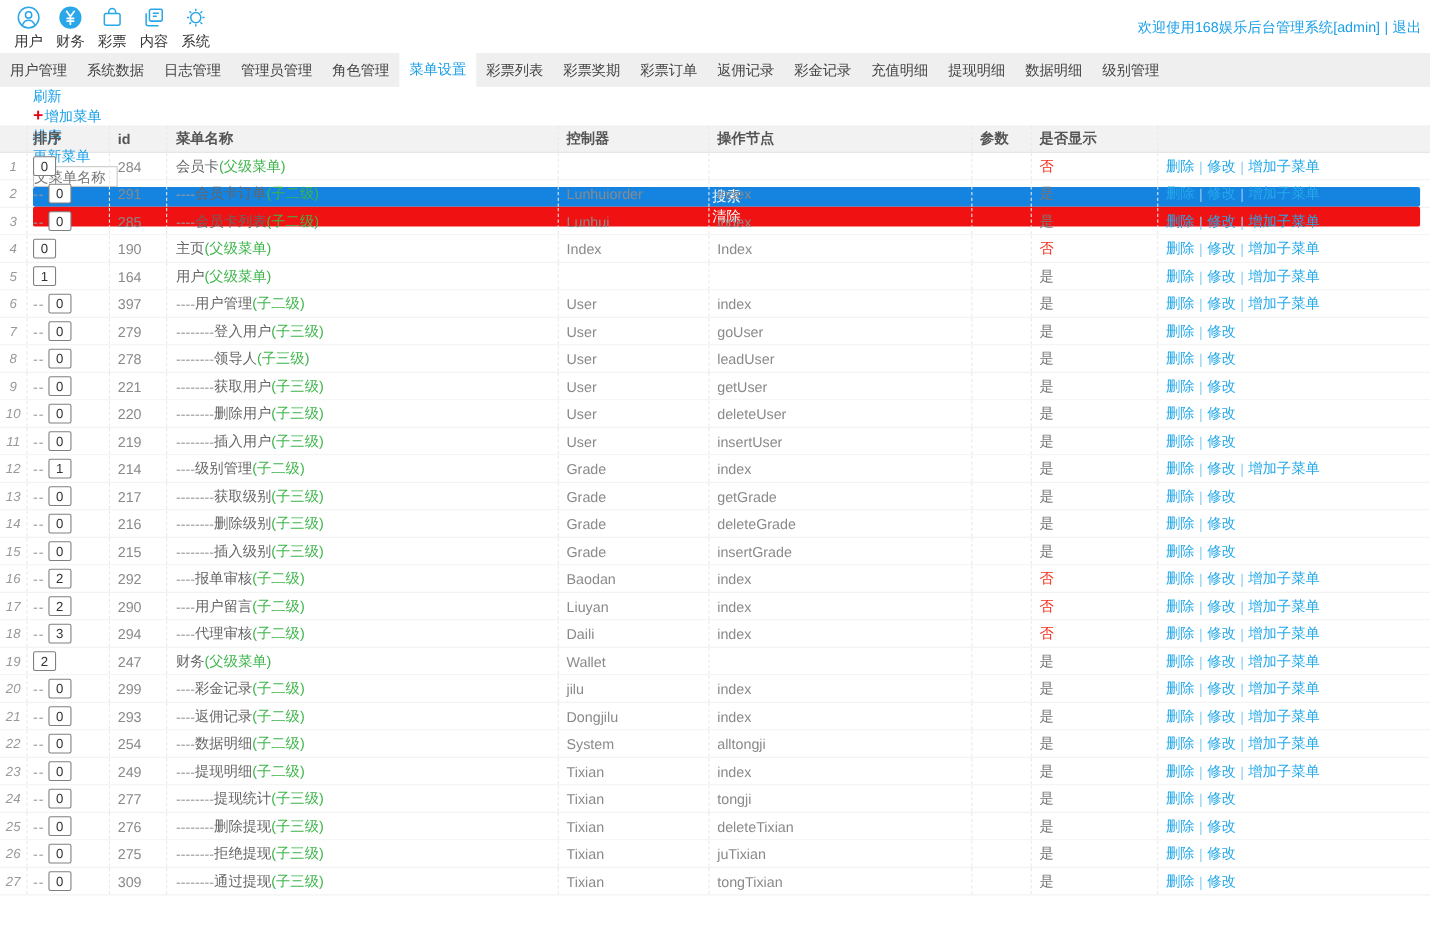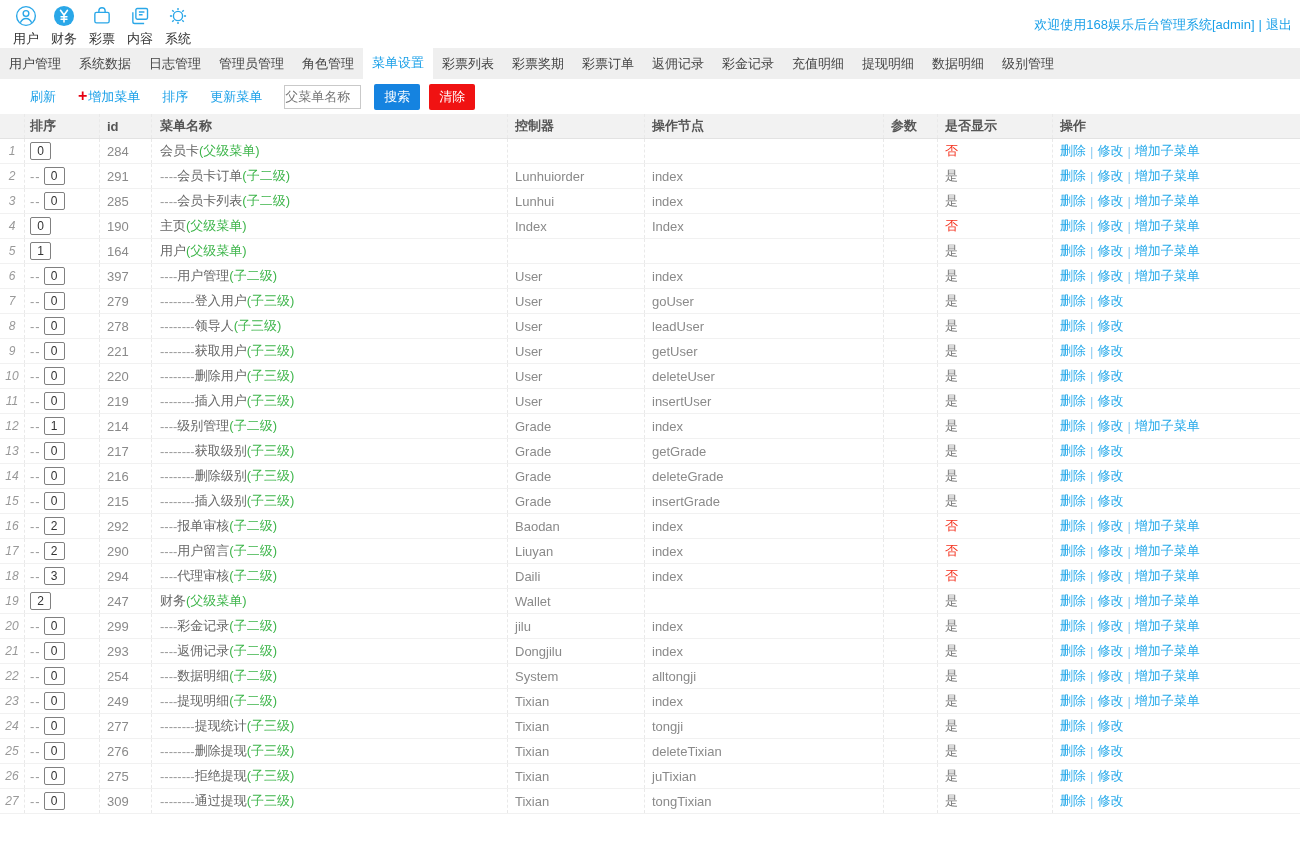--- a/index.html
+++ b/index.html
@@ -16,22 +16,22 @@
   .welcome { position:absolute; right:8px; top:16px; font-size:13px; color:#1ba0e8;margin-left:32px; }
   .welcome a { color:#1ba0e8; text-decoration:none; cursor:pointer; }
   .welcome .wsep { margin:0 4px; color:#1ba0e8; }
 
   
   .tabbar { height:31px; background:#efefef; display:flex; font-size:13px; color:#444; }
   .tab { line-height:31px; padding:0 9px; cursor:pointer; white-space:nowrap; }
   .tab.active { background:#fff; color:#1ba0e8;font-family:Liberation Mono, monospace; }
 
   
-  .toolbar { height:35px; background:#fff; display:flex; align-items:center;
-    font-size:13px; padding-left:30px; }
+  .toolbar { height:35px; background:#fff; display:flex; 
+    font-size:13px; padding-left:30px;flex-direction:column; }
   .tool-link { color:#1ba0e8; text-decoration:none; cursor:pointer; margin-right:22px; }
   .tool-add .plus { color:#e60012; font-weight:bold; font-size:16px; margin-right:1px; }
   .search-input { width:77px; height:24px; border:1px solid #c9c9c9; padding:1px 0;
     font-size:13px; color:#555; margin-right:13px; }
   .search-input::placeholder { color:#757575; opacity:1; }
   .btn { border:none; color:#fff; font-size:13px; height:26px; padding:0 10px;
     border-radius:2px; cursor:pointer; margin-right:9px; }
   .btn-search { background:#1583e0; }
   .btn-clear { background:#f01212; }
 
@@ -140,21 +140,20 @@
 <div class="table">
   <div class="thead">
       <div class="td c-num"></div>
       <div class="td c-sort">排序</div>
       <div class="td c-id">id</div>
       <div class="td c-name">菜单名称</div>
       <div class="td c-ctrl">控制器</div>
       <div class="td c-node">操作节点</div>
       <div class="td c-param">参数</div>
       <div class="td c-vis">是否显示</div>
-      <div class="td c-ops">操作</div>
     </div>
   <div class="tbody">
   <div class="tr">
     <div class="td c-num">
           <span>1</span>
         </div>
     <div class="td c-sort">
 
       <input class="sort-box" type="text" value="0" style="">
     </div>

